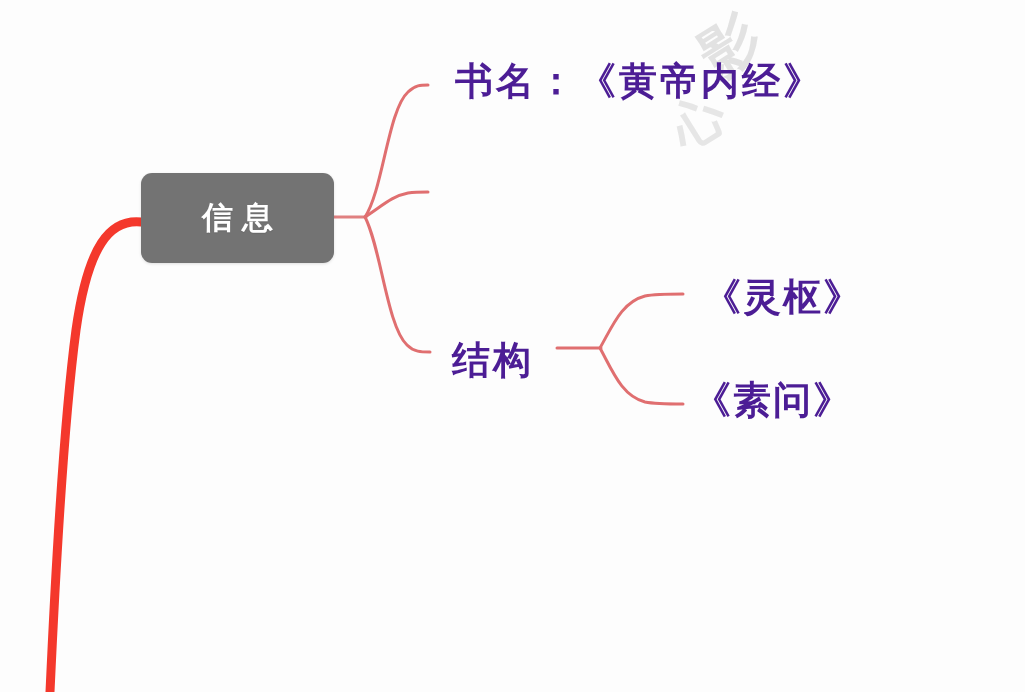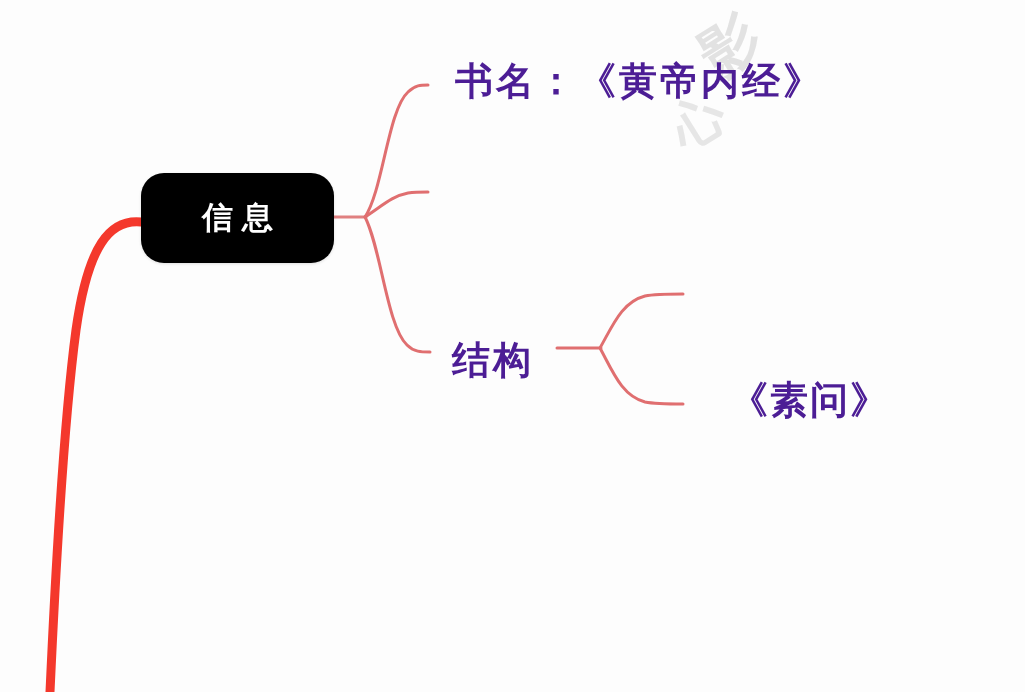--- a/index.html
+++ b/index.html
@@ -52,22 +52,22 @@
     color: #e6e6e6;
   }
 
   
   #root-node {
     position: absolute;
     left: 141px;
     top: 173px;
     width: 193px;
     height: 90px;
-    background: #000000;
-    border-radius: 23px;
+    background: #737373;
+    border-radius: 11px;
     display: flex;
     align-items: center;
     justify-content: center;
     box-shadow: 0 1px 3px rgba(0,0,0,0.12);
   }
   #root-node .node-label {
     color: #ffffff;
     font-size: 31px;
     font-weight: 700;
     letter-spacing: 9px;
@@ -91,21 +91,21 @@
   }
   .topic.lvl2 {
     font-size: 38px;
     letter-spacing: 2px;
   }
 
   #topic-title    { left: 455px; top: 62px; }
   #topic-author   { left: 455px; top: 172px; }
   #topic-struct   { left: 452px; top: 329px; margin-top: 12px; }
   #topic-lingshu  { left: 703px; top: 278px; }
-  #topic-suwen    { left: 730px; top: 381px; text-align: right; }
+  #topic-suwen    { left: 693px; top: 381px; text-align: right; }
 </style>
 </head>
 <body>
 
 <div id="canvas">
 
   <div class="watermark" id="wm-a">影</div>
   <div class="watermark" id="wm-b">心</div>
 
   <svg id="connectors" viewBox="0 0 1025 692">
@@ -129,16 +129,17 @@
 
   <div id="root-node">
     <span class="node-label">信息</span>
   </div>
 
   <div class="topic lvl1" id="topic-title">书名：《黄帝内经》</div>
 
 
   <div class="topic lvl1" id="topic-struct">结构</div>
 
+  <div class="topic lvl2" id="topic-lingshu">《灵枢》</div>
 
   <div class="topic lvl2" id="topic-suwen">《素问》</div>
 
 </div>
 
 </body></html>

